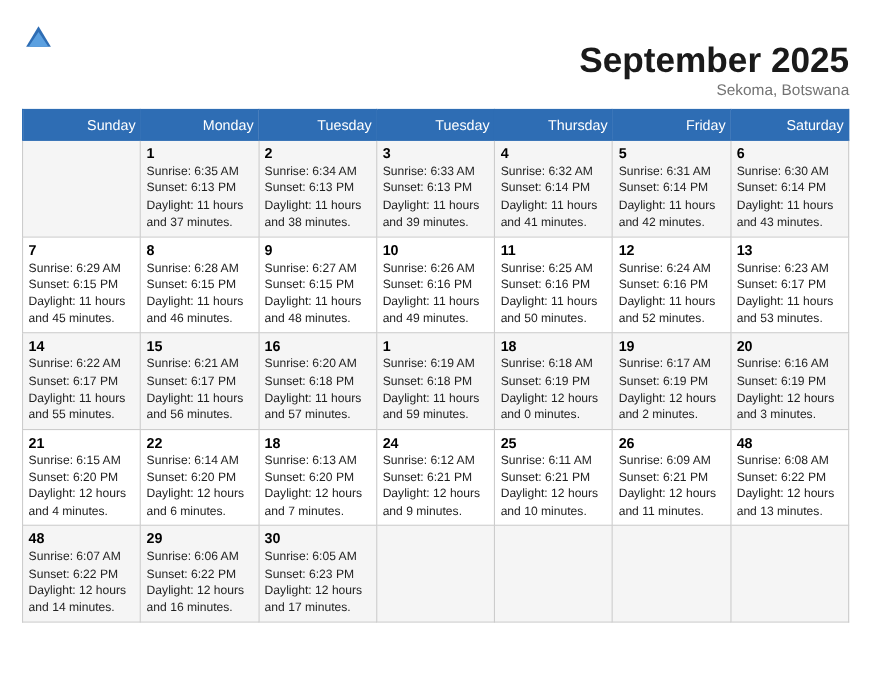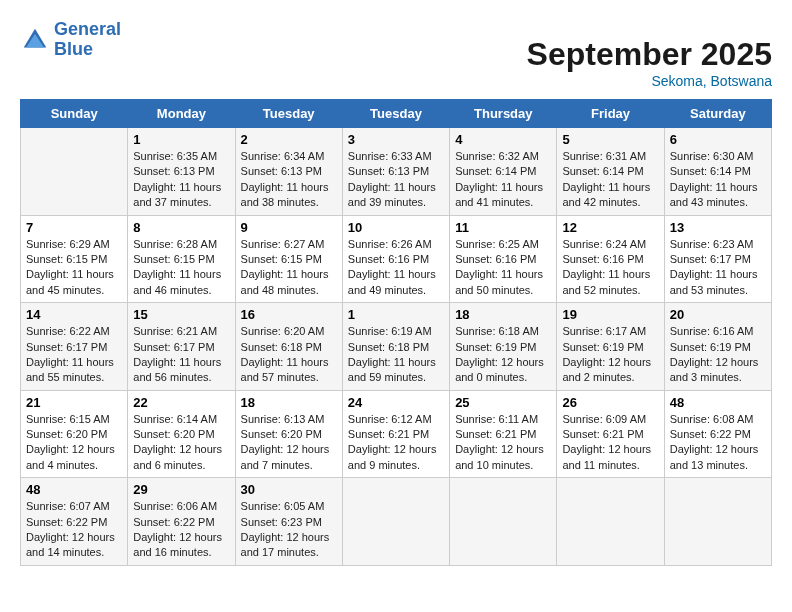--- a/index.html
+++ b/index.html
@@ -38,34 +38,34 @@
       text-align: right;
       margin-top: 16px;
     }
     .month-title {
       font-size: 32px;
       font-weight: bold;
       color: #1a1a1a;
     }
     .location {
       font-size: 14px;
-      color: #0369a1;
+      color: #737373;
     }
     table {
       width: 100%;
       border-collapse: collapse;
       font-size: 11px;
     }
     thead tr th {
       background-color: #2e6db4;
       color: #fff;
       padding: 6px 4px;
-      text-align: center;
+      text-align: right;
       font-size: 13px;
-      font-weight: bold;
+      font-weight: normal;
       border: 1px solid #2e6db4;
     }
     tbody tr td {
       border: 1px solid #ccc;
       vertical-align: top;
       padding: 4px 5px;
       width: 107px;
       min-height: 80px;
     }
     tbody tr:nth-child(odd) td {
@@ -91,24 +91,20 @@
   </style>
 </head>
 <body>
 
 <div class="header">
   <div class="logo">
     <svg class="logo-icon" viewBox="0 0 40 40" width="40" height="40">
       <polygon points="20,5 35,30 5,30" fill="#2e6db4"></polygon>
       <polygon points="20,12 32,30 8,30" fill="#5ba0e0"></polygon>
     </svg>
-    <div class="logo-text">
-      <div><span>General</span></div>
-      <div><span style="color:#2e6db4;">Blue</span></div>
-    </div>
   </div>
   <div class="title-block">
     <div class="month-title">September 2025</div>
     <div class="location">Sekoma, Botswana</div>
   </div>
 </div>
 
 <table>
   <thead>
     <tr>

